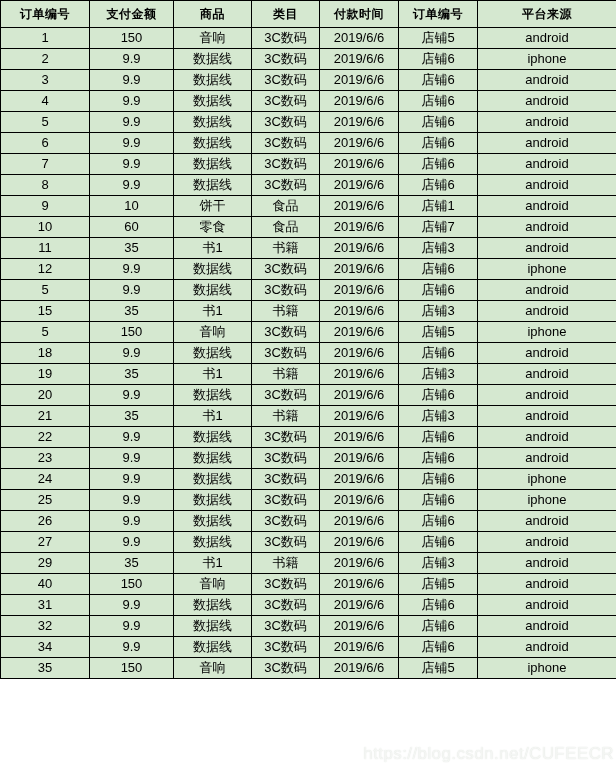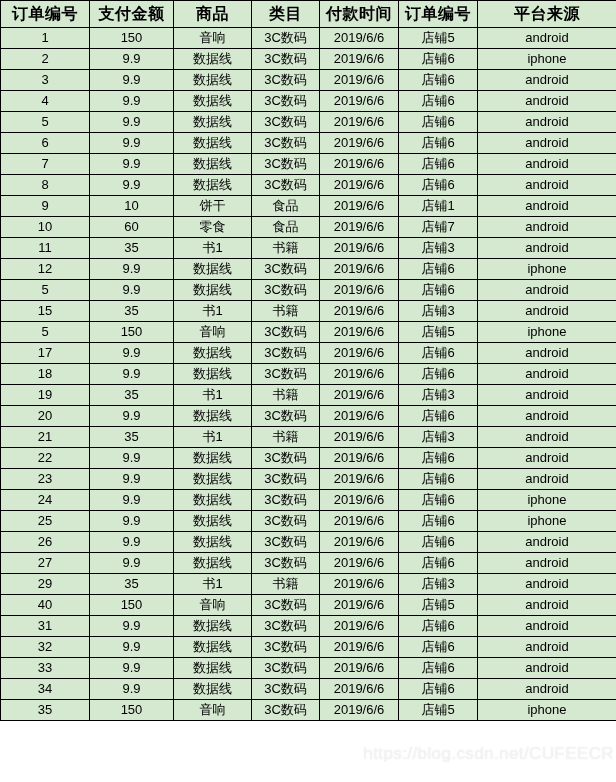--- a/index.html
+++ b/index.html
@@ -36,21 +36,21 @@
     color: #000000;
     padding: 0;
     overflow: hidden;
     white-space: nowrap;
   }
   #order-table thead th {
     height: 26px;
     line-height: 26px;
     font-family: "Liberation Serif", serif;
     font-weight: bold;
-    font-size: 16px;
+    font-size: 12px;
     letter-spacing: 0.5px;
   }
   #order-table tbody td {
     height: 20px;
     line-height: 20px;
     font-size: 13px;
     font-weight: normal;
   }
   #order-table tbody td.cjk {
     font-family: "Liberation Sans", "DejaVu Sans", sans-serif;
@@ -228,29 +228,20 @@
       <tr>
         <td class="num">5</td>
         <td class="num">150</td>
         <td class="cjk">音响</td>
         <td class="cjk">3C数码</td>
         <td class="num">2019/6/6</td>
         <td class="cjk">店铺5</td>
         <td class="num">iphone</td>
       </tr>
       <tr>
-        <td class="num">17</td>
-        <td class="num">9.9</td>
-        <td class="cjk">数据线</td>
-        <td class="cjk">3C数码</td>
-        <td class="num">2019/6/6</td>
-        <td class="cjk">店铺6</td>
-        <td class="num">android</td>
-      </tr>
-      <tr>
         <td class="num">18</td>
         <td class="num">9.9</td>
         <td class="cjk">数据线</td>
         <td class="cjk">3C数码</td>
         <td class="num">2019/6/6</td>
         <td class="cjk">店铺6</td>
         <td class="num">android</td>
       </tr>
       <tr>
         <td class="num">19</td>
@@ -355,29 +346,20 @@
         <td class="num">31</td>
         <td class="num">9.9</td>
         <td class="cjk">数据线</td>
         <td class="cjk">3C数码</td>
         <td class="num">2019/6/6</td>
         <td class="cjk">店铺6</td>
         <td class="num">android</td>
       </tr>
       <tr>
         <td class="num">32</td>
-        <td class="num">9.9</td>
-        <td class="cjk">数据线</td>
-        <td class="cjk">3C数码</td>
-        <td class="num">2019/6/6</td>
-        <td class="cjk">店铺6</td>
-        <td class="num">android</td>
-      </tr>
-      <tr>
-        <td class="num">33</td>
         <td class="num">9.9</td>
         <td class="cjk">数据线</td>
         <td class="cjk">3C数码</td>
         <td class="num">2019/6/6</td>
         <td class="cjk">店铺6</td>
         <td class="num">android</td>
       </tr>
       <tr>
         <td class="num">34</td>
         <td class="num">9.9</td>

